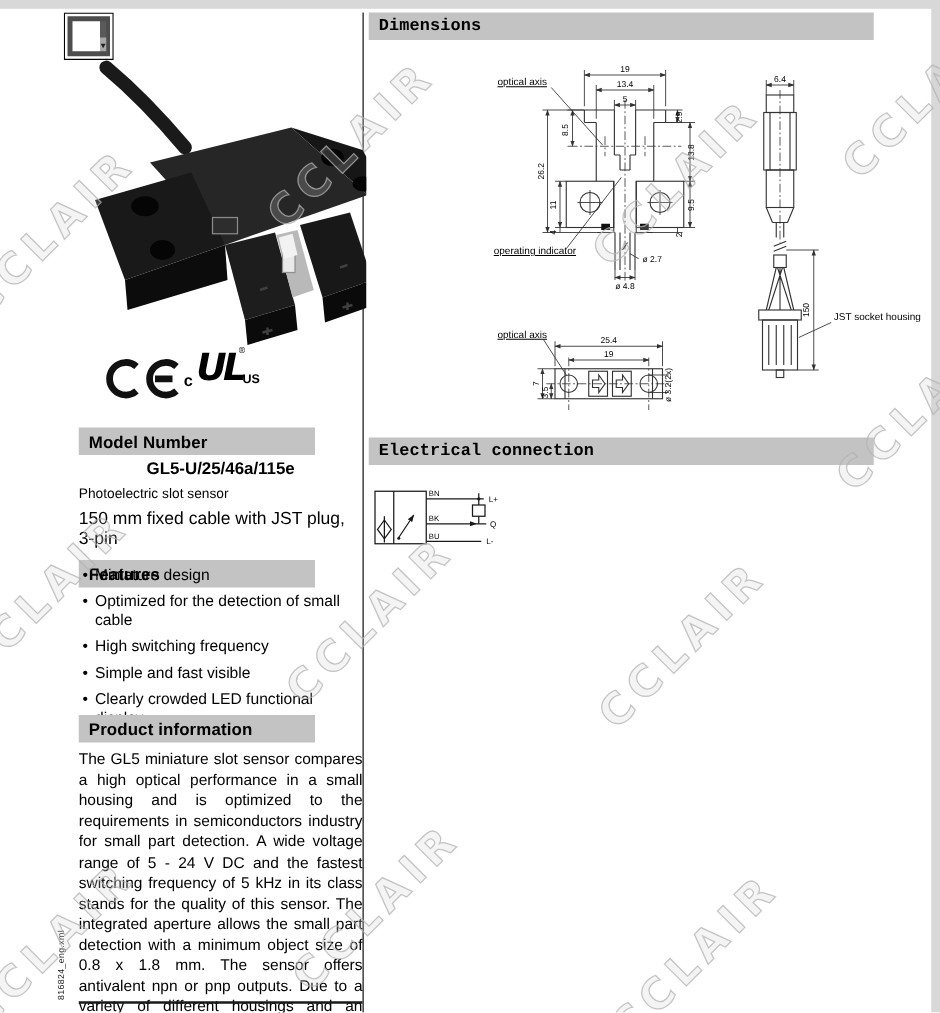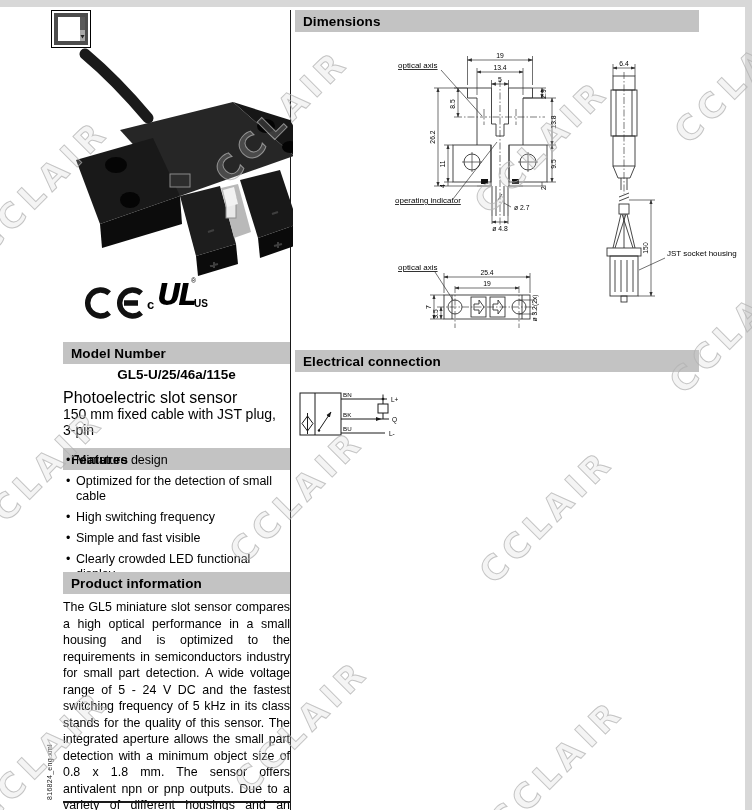--- a/index.html
+++ b/index.html
@@ -9,26 +9,26 @@
   }
   .strip-top{position:absolute;left:0;top:0;width:752px;height:7px;background:#d8d8d8;}
   .strip-right{position:absolute;left:745px;top:0;width:7px;height:810px;background:#d8d8d8;}
   .divider{position:absolute;left:290px;top:10px;width:1px;height:800px;background:#1a1a1a;}
 
   .bar{
     position:absolute;background:#c3c3c3;height:22px;box-sizing:border-box;
     display:flex;align-items:center;padding-left:8px;
     font-weight:bold;font-size:13.5px;letter-spacing:.1px;
   }
-  .bar-left{left:63px;width:227px;}
-  .bar-right{left:295px;width:404px;}
+  .bar-left{left:63px;width:189px;}
+  .bar-right{left:295px;width:404px;font-family:Liberation Mono, monospace;}
 
   .txt{position:absolute;left:63px;width:227px;}
   .model-title{top:367px;font-weight:bold;font-size:13.5px;text-align:center;}
-  .model-desc1{top:389px;font-size:16px;}
+  .model-desc1{top:389px;font-size:11px;}
   .model-desc2{top:406px;font-size:14px;}
 
   .features-list{position:absolute;left:63px;top:453px;width:227px;margin:0;padding:0;list-style:none;}
   .features-list li{display:flex;font-size:12.5px;line-height:15px;margin-bottom:6px;}
   .features-list .b{width:13px;flex:0 0 13px;padding-left:3px;box-sizing:border-box;}
   .features-list .t{flex:1;}
 
   .prod-info{
     position:absolute;left:63px;top:599px;width:227px;
     font-size:12.4px;line-height:16.5px;text-align:justify;

